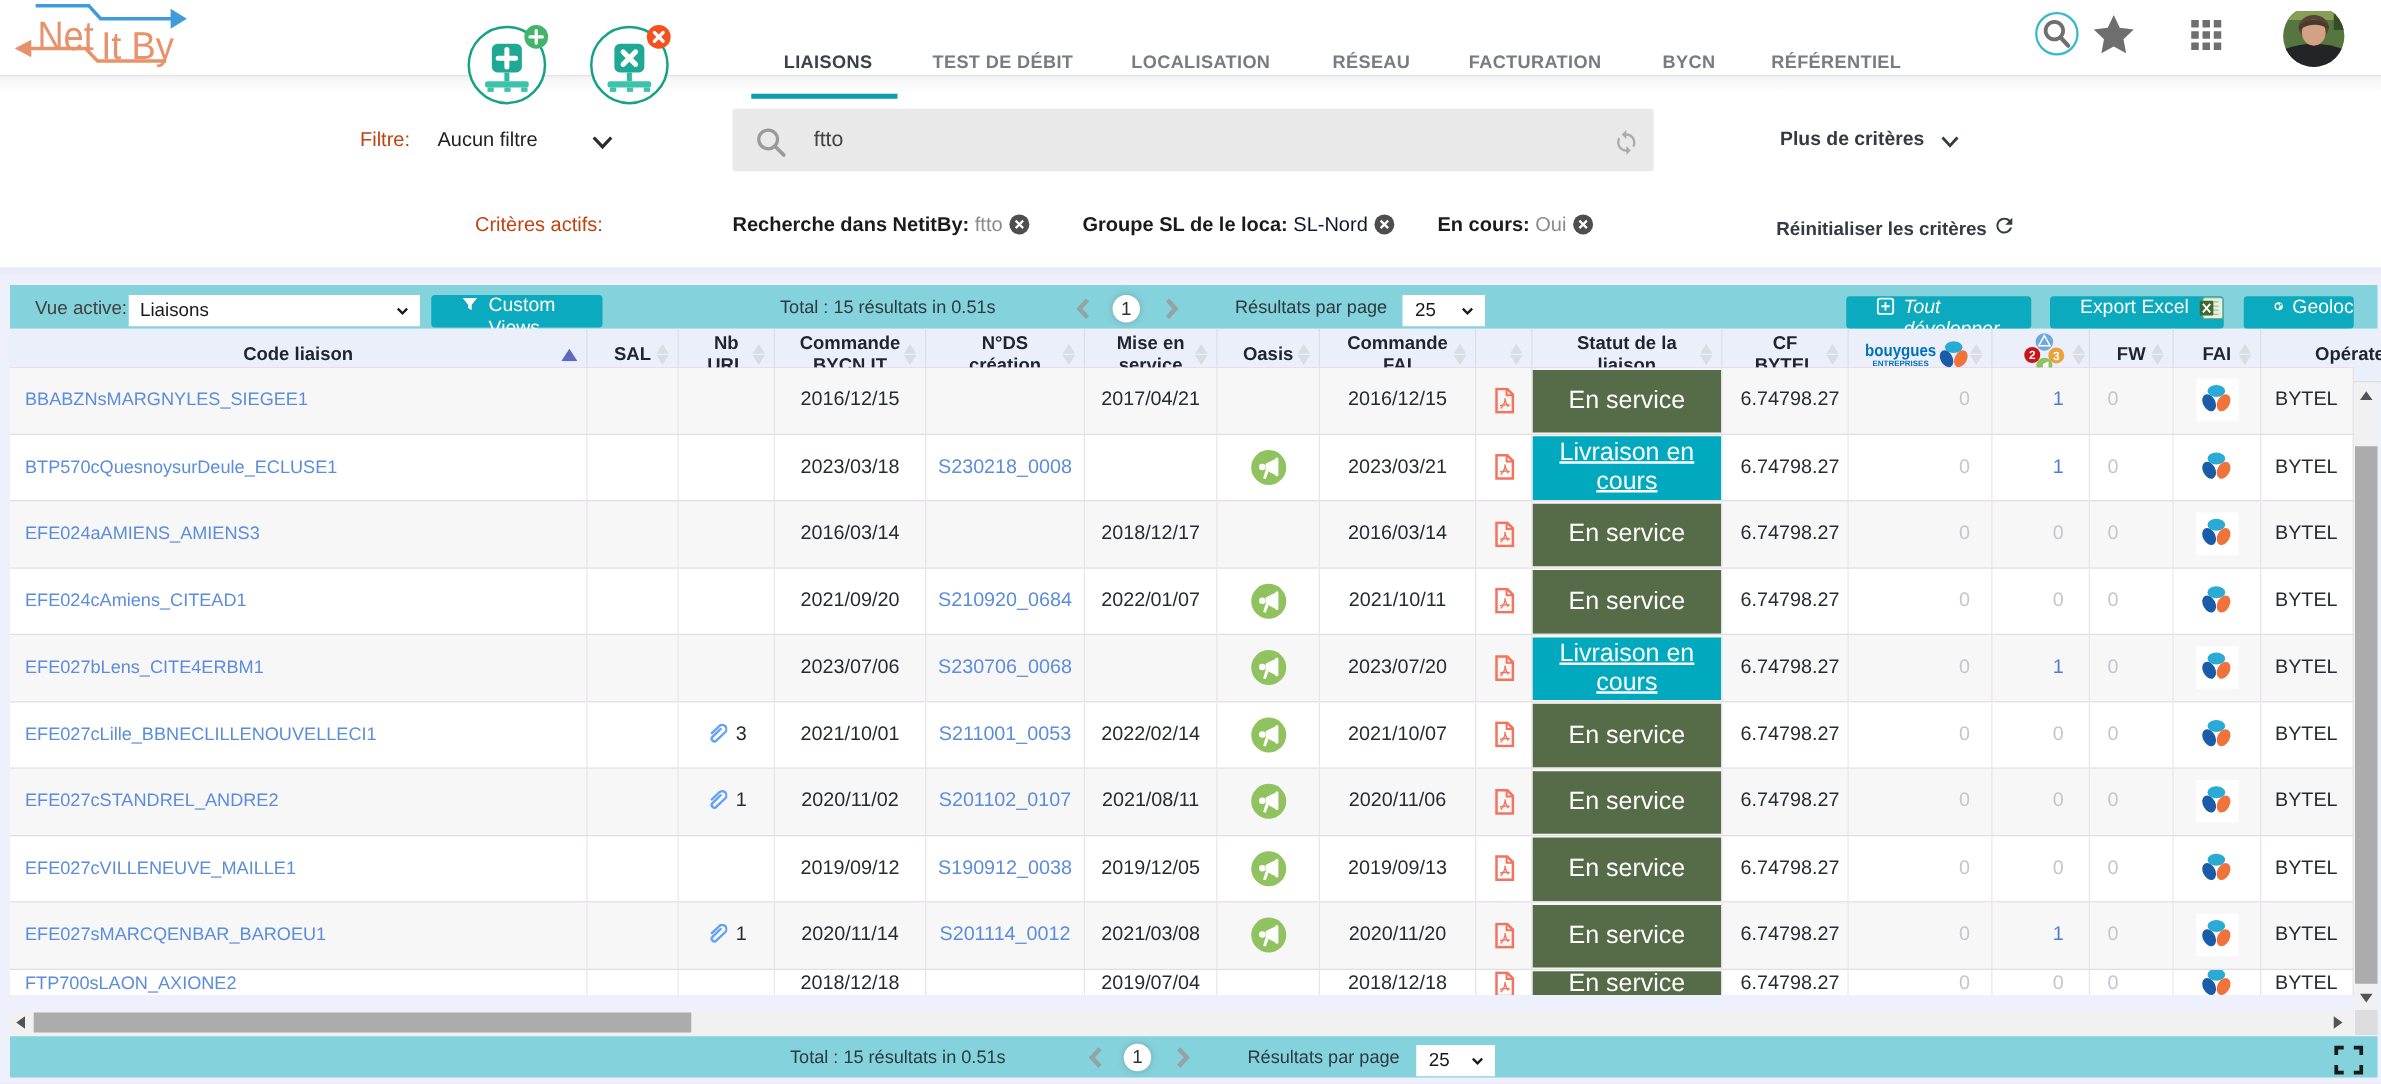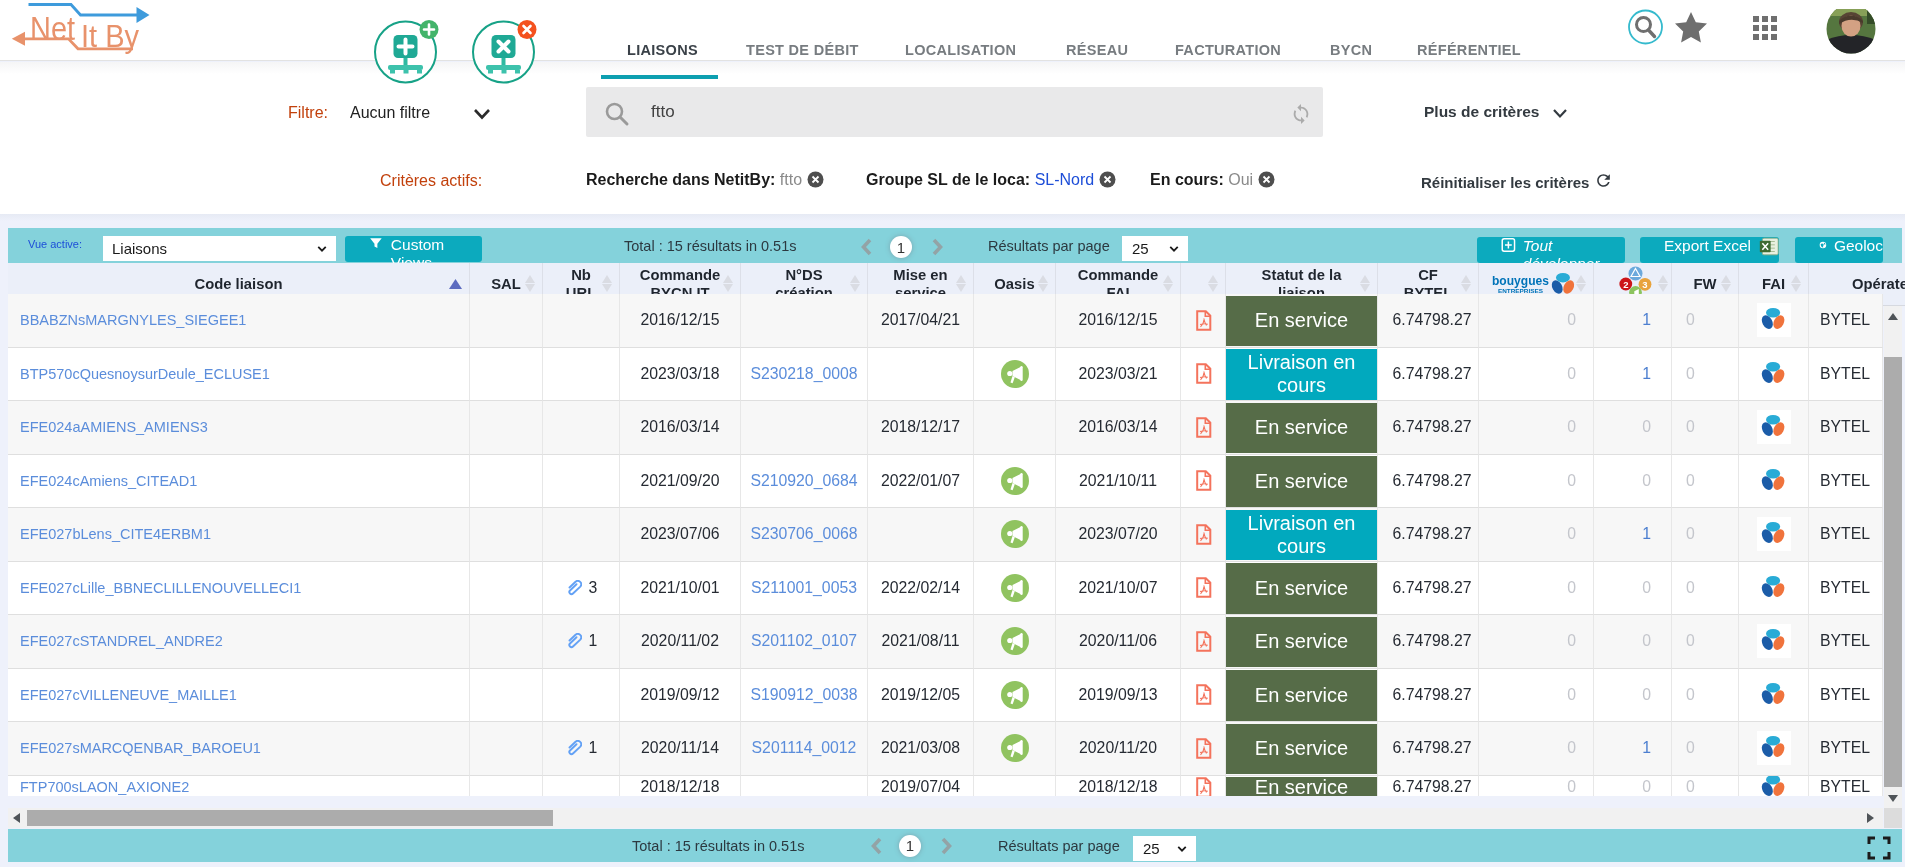--- a/index.html
+++ b/index.html
@@ -38,21 +38,21 @@
   #tbody { left:8px; top:294px; width:1875px; height:502px; overflow:hidden; background:#f0abfc; }
   table { border-collapse:separate; border-spacing:0; table-layout:fixed; width:1875px; }
   td { height:53.5px; border-right:1px solid #E7E7E7; border-bottom:1px solid #DFDFDF; font-size:15.8px; color:#262B33; text-align:center; vertical-align:middle; overflow:hidden; padding:0; }
   tr.odd td { background:#F7F7F7; }
   tr.even td { background:#FFFFFF; }
   tr.last td { height:24px; } tr.last .chip { height:22px; margin-top:1px; } tr.last .failogo { height:18px; background:transparent; }
   td.link, .blink { color:#5B8DDB; }
   td.first { text-align:left; padding-left:12px; font-size:14.5px; }
   .chip { height:50.5px; margin:1px 0 0 0; display:flex; align-items:center; justify-content:center; color:#fff; font-size:20px;text-align:center; }
   .olive { background:#566C48; }
-  .cyan { background:#01A9BE; }
+  .cyan { background:#01A9BE;text-decoration:underline; }
   .c12 { text-align:right; padding-right:17px; color:#C4C6CC; }
   .c13 { text-align:right; padding-right:20px; color:#C4C6CC; }
   .c13.on { color:#4D7FD0; }
   .c14 { text-align:left; padding-left:14px; color:#C4C6CC; }
   .c16 { text-align:left; padding-left:11px; }
   .failogo { width:34px; height:34px; background:#fff; display:inline-flex; align-items:center; justify-content:center; vertical-align:middle; }
 
   
   #vsb { left:1884px; top:306px; width:18px; height:502px; background:#F1F1F1; }
   #vthumb { position:absolute; left:0; top:51px; width:18px; height:430px; background:#ACACAC; }
@@ -167,21 +167,21 @@
     <path d="M2 2 L8 8.5 L14 2" fill="none" stroke="#333a40" stroke-width="2.2"></path>
   </svg>
 
 <div class="abs graytext" style="left:380px;top:172px;font-size:16px;">Critères actifs:</div>
 <div class="abs" style="left:586px;top:171px;font-size:16px;color:#1b1b1b;font-weight:bold;">Recherche dans NetitBy: <span style="font-weight:normal;color:#8a8a8a;">ftto</span>
   <svg class="chipx" width="17" height="17" viewBox="0 0 17 17">
       <circle cx="8.5" cy="8.5" r="8" fill="#4e4e4e"></circle>
       <path d="M5.5 5.5 L11.5 11.5 M11.5 5.5 L5.5 11.5" stroke="#fff" stroke-width="1.8"></path>
     </svg>
 </div>
-<div class="abs" style="left:866px;top:171px;font-size:16px;color:#1b1b1b;font-weight:bold;">Groupe SL de le loca: <span style="font-weight:normal;color:#1d4ed8;">SL-Nord</span>
+<div class="abs" style="left:866px;top:171px;font-size:16px;color:#1b1b1b;font-weight:bold;">Groupe SL de le loca: <span style="font-weight:normal;color:#0f172a;">SL-Nord</span>
   <svg class="chipx" width="17" height="17" viewBox="0 0 17 17">
       <circle cx="8.5" cy="8.5" r="8" fill="#4e4e4e"></circle>
       <path d="M5.5 5.5 L11.5 11.5 M11.5 5.5 L5.5 11.5" stroke="#fff" stroke-width="1.8"></path>
     </svg>
 </div>
 <div class="abs" style="left:1150px;top:171px;font-size:16px;color:#1b1b1b;font-weight:bold;">En cours: <span style="font-weight:normal;color:#8a8a8a;">Oui</span>
   <svg class="chipx" width="17" height="17" viewBox="0 0 17 17">
       <circle cx="8.5" cy="8.5" r="8" fill="#4e4e4e"></circle>
       <path d="M5.5 5.5 L11.5 11.5 M11.5 5.5 L5.5 11.5" stroke="#fff" stroke-width="1.8"></path>
     </svg>
@@ -210,21 +210,21 @@
       <path d="M10.3 1 V6.2 H15.5" fill="none" stroke="#F4735C" stroke-width="1.6"></path>
       <path d="M5 14.5 C7.5 13.8 10.5 13.5 12.8 14.2 M8.8 8.5 C9.3 11 9.8 13 11.5 15.5 M9.2 8.8 C9 12 7.5 14.8 5.5 16.8" fill="none" stroke="#F4735C" stroke-width="1.1"></path>
     </g>
     <g id="clip">
       <path d="M4.5 7.5 L10.5 1.8 a3.4 3.4 0 0 1 4.8 4.8 L8.0 13.5 a2.1 2.1 0 0 1 -3.0 -3.0 L11.5 4.2" fill="none" stroke="#63A1F5" stroke-width="1.9" stroke-linecap="round"></path>
     </g>
   </defs>
 </svg>
 
 <div class="abs" id="toolbar">
-  <div class="abs" style="left:20px;top:10px;font-size:11px;color:#1d4ed8;">Vue active:</div>
+  <div class="abs" style="left:20px;top:10px;font-size:15px;color:#404040;">Vue active:</div>
   <div class="wsel" style="left:95px;top:8px;width:233px;padding-left:9px;">Liaisons
     <svg class="chev" viewBox="0 0 12 8">
         <path d="M1.5 1.5 L6 6 L10.5 1.5" fill="none" stroke="#1a1a1a" stroke-width="2.2"></path>
       </svg>
   </div>
   <div class="tealbtn" style="left:337px;top:8px;width:137px;">
     <svg width="15" height="15" viewBox="0 0 24 24" style="margin-right:8px">
         <path d="M2 3 H22 L14.5 12.5 V20 L9.5 17 V12.5 Z" fill="#fff"></path>
       </svg>
     Custom Views

